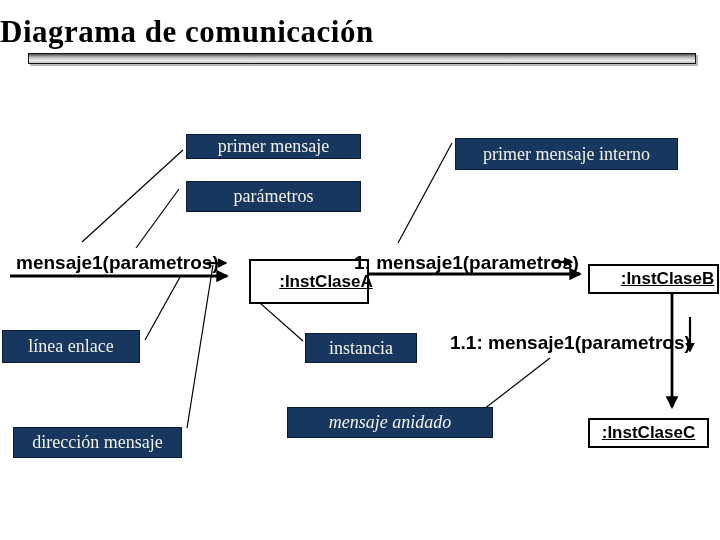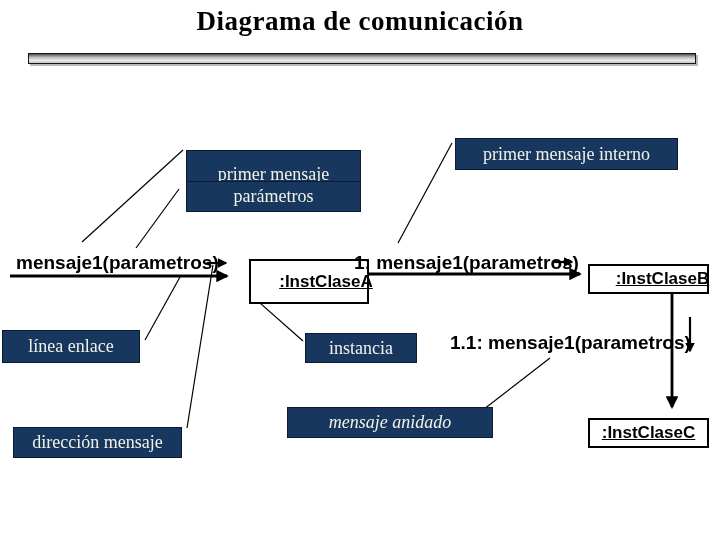--- a/index.html
+++ b/index.html
@@ -1,22 +1,22 @@
 <!DOCTYPE html>
 <html lang="es" style="--box_bg: #17375E; --box_text: #F2F2E8; --line: #000000;"><head>
 <meta charset="utf-8">
 <style>
   html,body { margin:0; padding:0; background:#fff; }
   .slide {
     position:relative; width:720px; height:540px; background:#ffffff;
     overflow:hidden; font-family:"Liberation Serif", serif;
   }
   .title {
-    position:absolute; left:0; right:0; top:6px; margin:0;
-    text-align:center; font-size:27px; font-weight:bold; color:#000;
+    position:absolute; left:0; right:0; top:14px; margin:0;
+    text-align:left; font-size:31px; font-weight:bold; color:#000;
     letter-spacing:0.5px; font-family:"Liberation Serif", serif;
   }
   .title-bar {
     position:absolute; left:28px; top:53px; width:666px; height:9px;
     background:linear-gradient(180deg,#4f4f4f 0%,#b9b9b9 35%,#ececec 70%,#c4c4c4 100%);
     border:1px solid #151515;
     box-shadow:2px 2px 0 rgba(130,130,130,0.55);
   }
   .lines { position:absolute; left:0; top:0; width:720px; height:540px; }
   .callout {
@@ -63,29 +63,29 @@
 
     <line x1="10" y1="276" x2="227" y2="276" stroke="#000" stroke-width="2.8" marker-end="url(#arr)"></line>
     <line x1="357" y1="274" x2="580" y2="274" stroke="#000" stroke-width="2.8" marker-end="url(#arr)"></line>
     <line x1="672" y1="294" x2="672" y2="407" stroke="#000" stroke-width="2.8" marker-end="url(#arr)"></line>
 
     <line x1="207" y1="263" x2="226" y2="263" stroke="#000" stroke-width="2.2" marker-end="url(#arr)"></line>
     <line x1="553" y1="262" x2="572" y2="262" stroke="#000" stroke-width="2.2" marker-end="url(#arr)"></line>
     <line x1="690" y1="317" x2="690" y2="351" stroke="#000" stroke-width="2.2" marker-end="url(#arr)"></line>
   </svg>
 
-  <div class="callout" style="left:186px; top:150px; width:175px; height:48px;">primer mensaje</div>
+  <div class="callout" style="left:186px; top:134px; width:175px; height:25px;">primer mensaje</div>
   <div class="callout" style="left:186px; top:181px; width:175px; height:31px;">parámetros</div>
   <div class="callout" style="left:455px; top:138px; width:223px; height:32px;">primer mensaje interno</div>
   <div class="callout" style="left:2px; top:330px; width:138px; height:33px;">línea enlace</div>
   <div class="callout" style="left:305px; top:333px; width:112px; height:30px;">instancia</div>
   <div class="callout" style="left:287px; top:407px; width:206px; height:31px;font-style:italic;">mensaje anidado</div>
   <div class="callout" style="left:13px; top:427px; width:169px; height:31px;text-align:center;">dirección mensaje</div>
 
   <div class="inst" style="left:249px; top:259px; width:120px; height:45px;padding-left:34px;">:InstClaseA</div>
-  <div class="inst" style="left:588px; top:264px; width:121px; height:30px;padding-left:28px;">:InstClaseB</div>
+  <div class="inst" style="left:588px; top:264px; width:131px; height:30px;padding-left:28px;">:InstClaseB</div>
   <div class="inst" style="left:588px; top:418px; width:121px; height:30px;text-decoration:underline;">:InstClaseC</div>
 
   <div class="msglabel" style="left:16px; top:252px;">mensaje1(parametros)</div>
   <div class="msglabel" style="left:354px; top:252px;">1: mensaje1(parametros)</div>
   <div class="msglabel" style="left:450px; top:332px;">1.1: mensaje1(parametros)</div>
 
 </div>
 
 </body></html>

